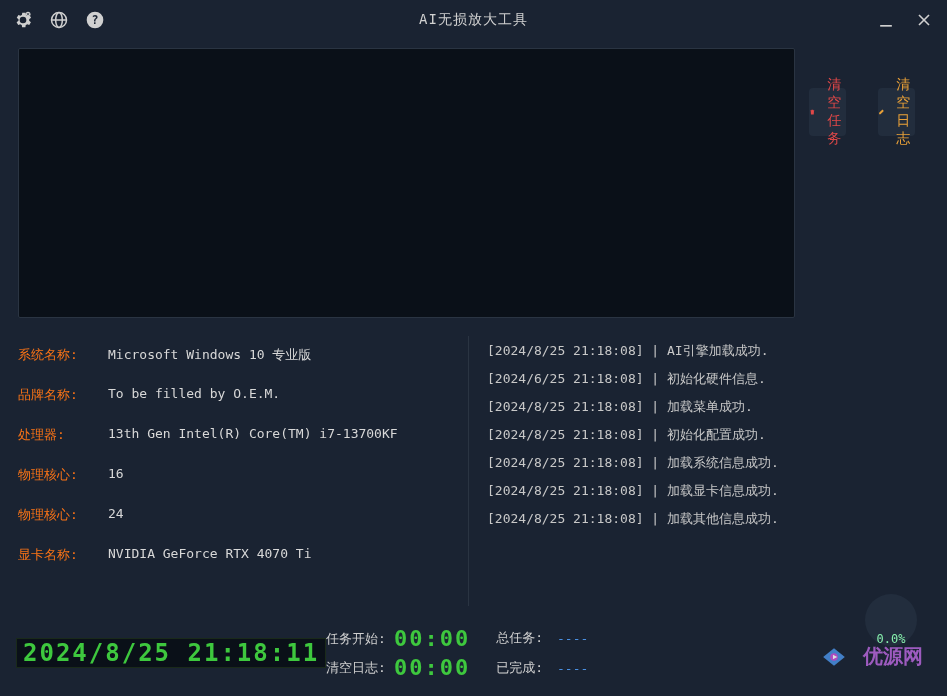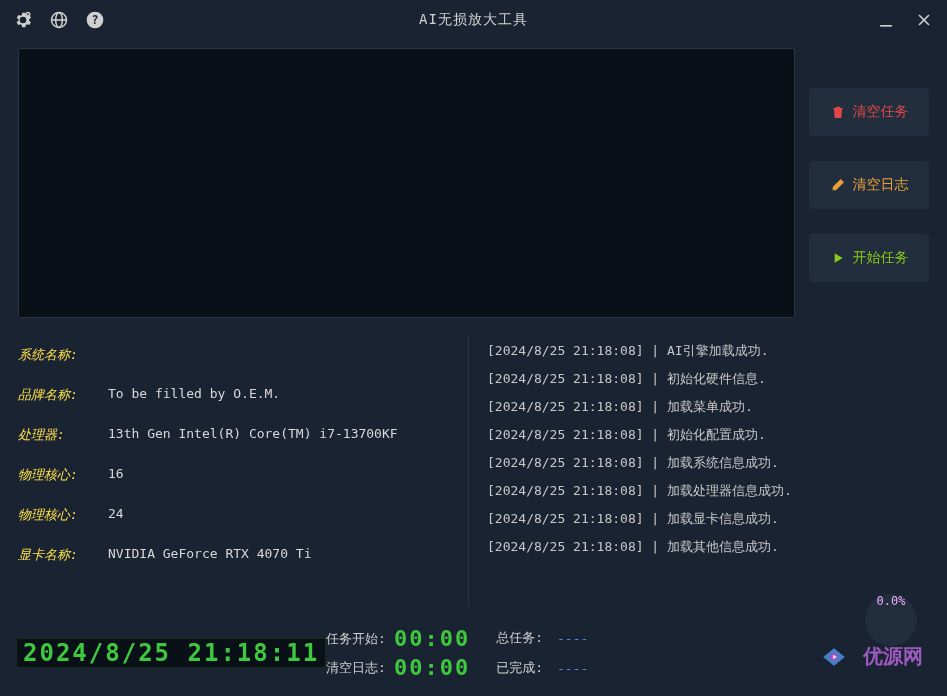--- a/index.html
+++ b/index.html
@@ -56,22 +56,22 @@
 .preview-panel {
   flex: 1;
   height: 270px;
   background: #0a1018;
   border: 1px solid #2a3442;
   border-radius: 2px;
 }
 .action-buttons {
   width: 120px;
   display: flex;
-  flex-direction: column;
-  gap: 25px;
+  flex-direction: row;
+  gap: 32px;
   padding-top: 40px;
 }
 .action-btn {
   height: 48px;
   background: #222d3d;
   border: none;
   border-radius: 4px;
   display: flex;
   align-items: center;
   justify-content: center;
@@ -94,22 +94,21 @@
   display: flex;
   flex-direction: column;
   gap: 22px;
   padding-top: 10px;
 }
 .sysinfo-row {
   display: flex;
 }
 .sysinfo-label {
   width: 90px;
-  color: #fde047;
-  font-style: italic;
+  color: #f97316;
 }
 .sysinfo-value {
   color: #d8d8d8;
 }
 .log-panel {
   flex: 1;
   border-left: 1px solid #2a3442;
   padding-left: 18px;
   display: flex;
   flex-direction: column;
@@ -188,23 +187,23 @@
 }
 .progress-circle {
   position: absolute;
   right: 30px;
   bottom: 50px;
   width: 52px;
   height: 52px;
   border-radius: 50%;
   background: #222d3d;
   display: flex;
-  align-items: flex-start;
+  align-items: flex-end;
   justify-content: center;
-  color: #f0abfc;
+  color: #86efac;
   font-size: 12px;
 }
 </style>
 </head>
 <body>
 
 <div class="titlebar">
   <div class="titlebar-left">
     <div class="titlebar-icon">
       <svg viewBox="0 0 24 24" fill="#d0d0d0">
@@ -264,20 +263,21 @@
         </svg>
       <span>开始任务</span>
     </button>
   </div>
 </div>
 
 <div class="info-area">
   <div class="sysinfo">
     <div class="sysinfo-row">
       <div class="sysinfo-label">系统名称:</div>
+      <div class="sysinfo-value">Microsoft Windows 10 专业版</div>
     </div>
     <div class="sysinfo-row">
       <div class="sysinfo-label">品牌名称:</div>
       <div class="sysinfo-value">To be filled by O.E.M.</div>
     </div>
     <div class="sysinfo-row">
       <div class="sysinfo-label">处理器:</div>
       <div class="sysinfo-value">13th Gen Intel(R) Core(TM) i7-13700KF</div>
     </div>
     <div class="sysinfo-row">
@@ -288,25 +288,24 @@
       <div class="sysinfo-label">物理核心:</div>
       <div class="sysinfo-value">24</div>
     </div>
     <div class="sysinfo-row">
       <div class="sysinfo-label">显卡名称:</div>
       <div class="sysinfo-value">NVIDIA GeForce RTX 4070 Ti</div>
     </div>
   </div>
   <div class="log-panel">
     <div>[2024/8/25 21:18:08] | AI引擎加载成功.</div>
-    <div>[2024/8/25 21:18:08] | 初始化硬件信息.</div>
+    <div>[2024/6/25 21:18:08] | 初始化硬件信息.</div>
     <div>[2024/8/25 21:18:08] | 加载菜单成功.</div>
     <div>[2024/8/25 21:18:08] | 初始化配置成功.</div>
     <div>[2024/8/25 21:18:08] | 加载系统信息成功.</div>
-    <div>[2024/8/25 21:18:08] | 加载处理器信息成功.</div>
     <div>[2024/8/25 21:18:08] | 加载显卡信息成功.</div>
     <div>[2024/8/25 21:18:08] | 加载其他信息成功.</div>
   </div>
 </div>
 
 <div class="footer">
   <div class="clock">2024/8/25 21:18:11</div>
   <div class="task-times">
     <div class="task-time-row">
       <span class="task-time-label">任务开始:</span>

